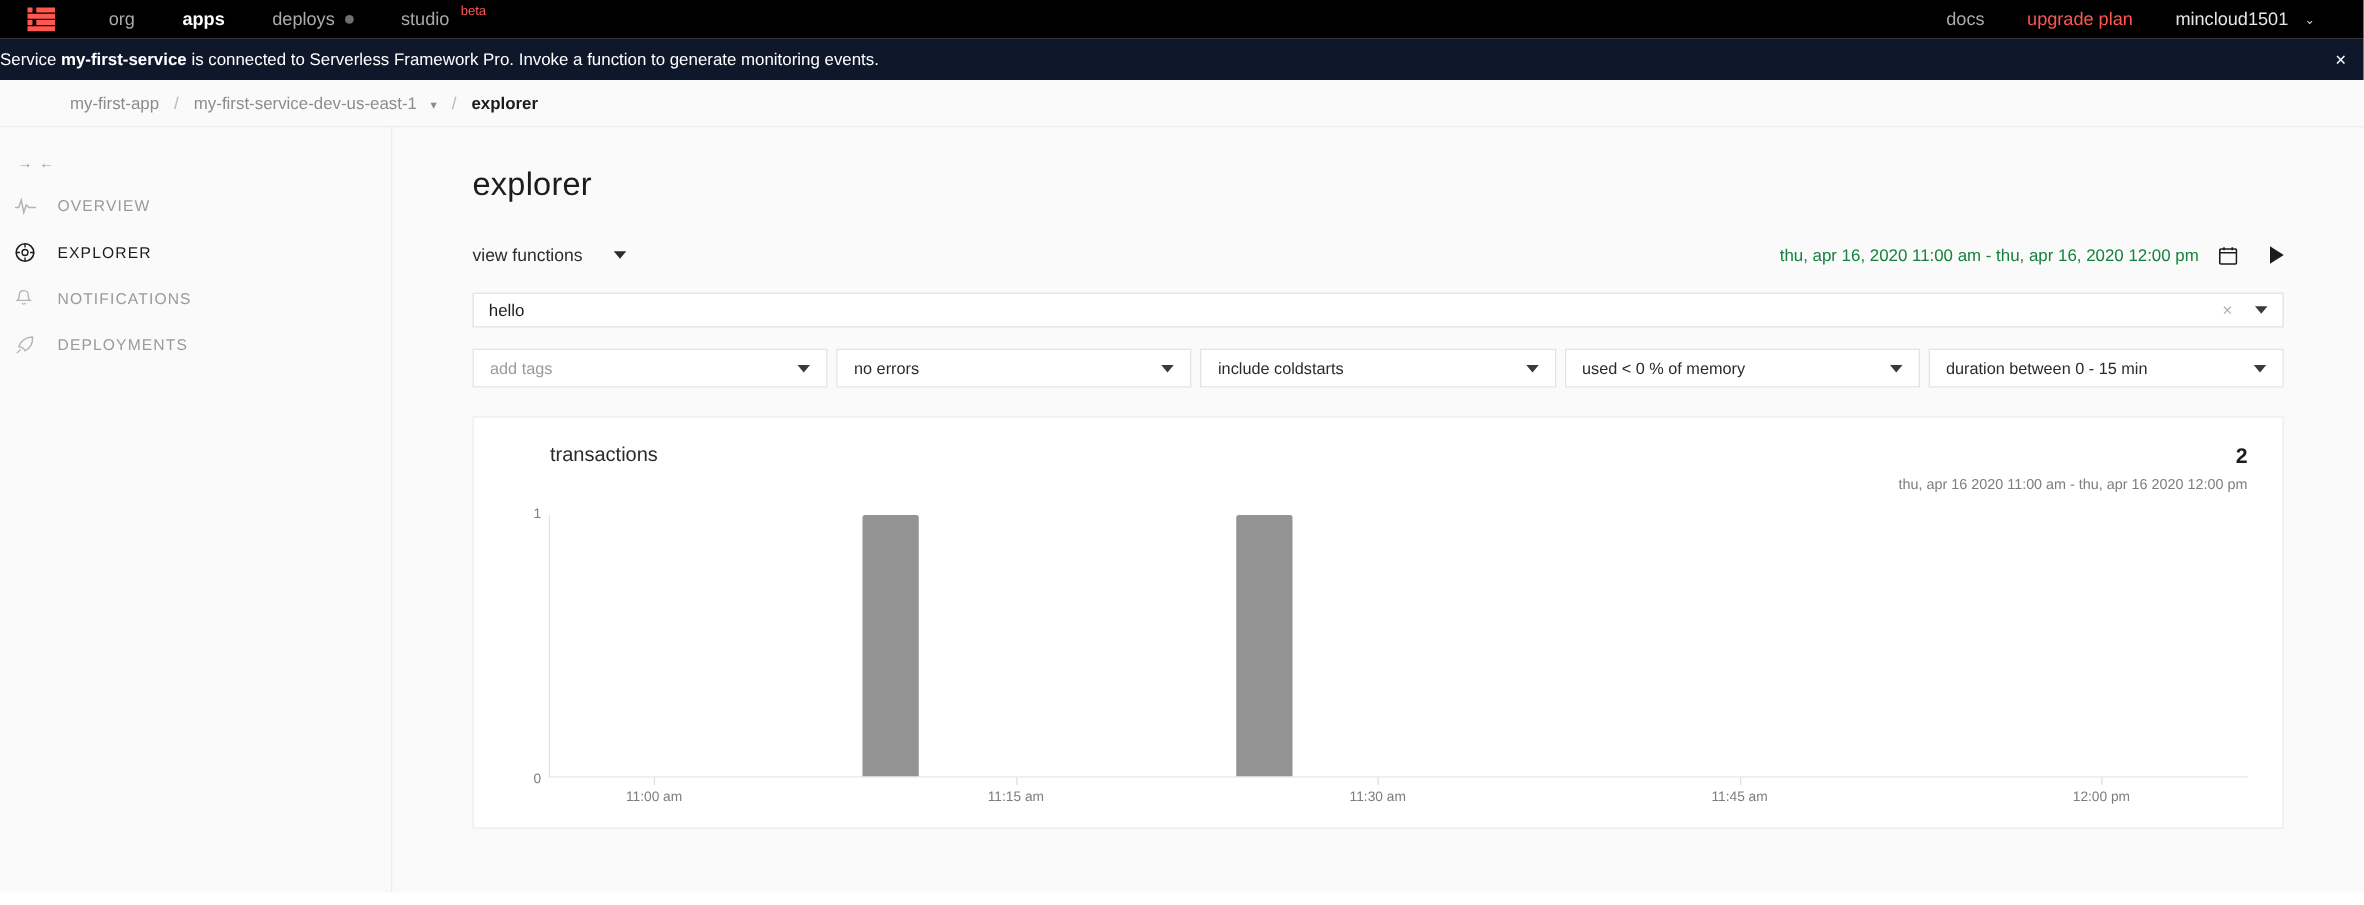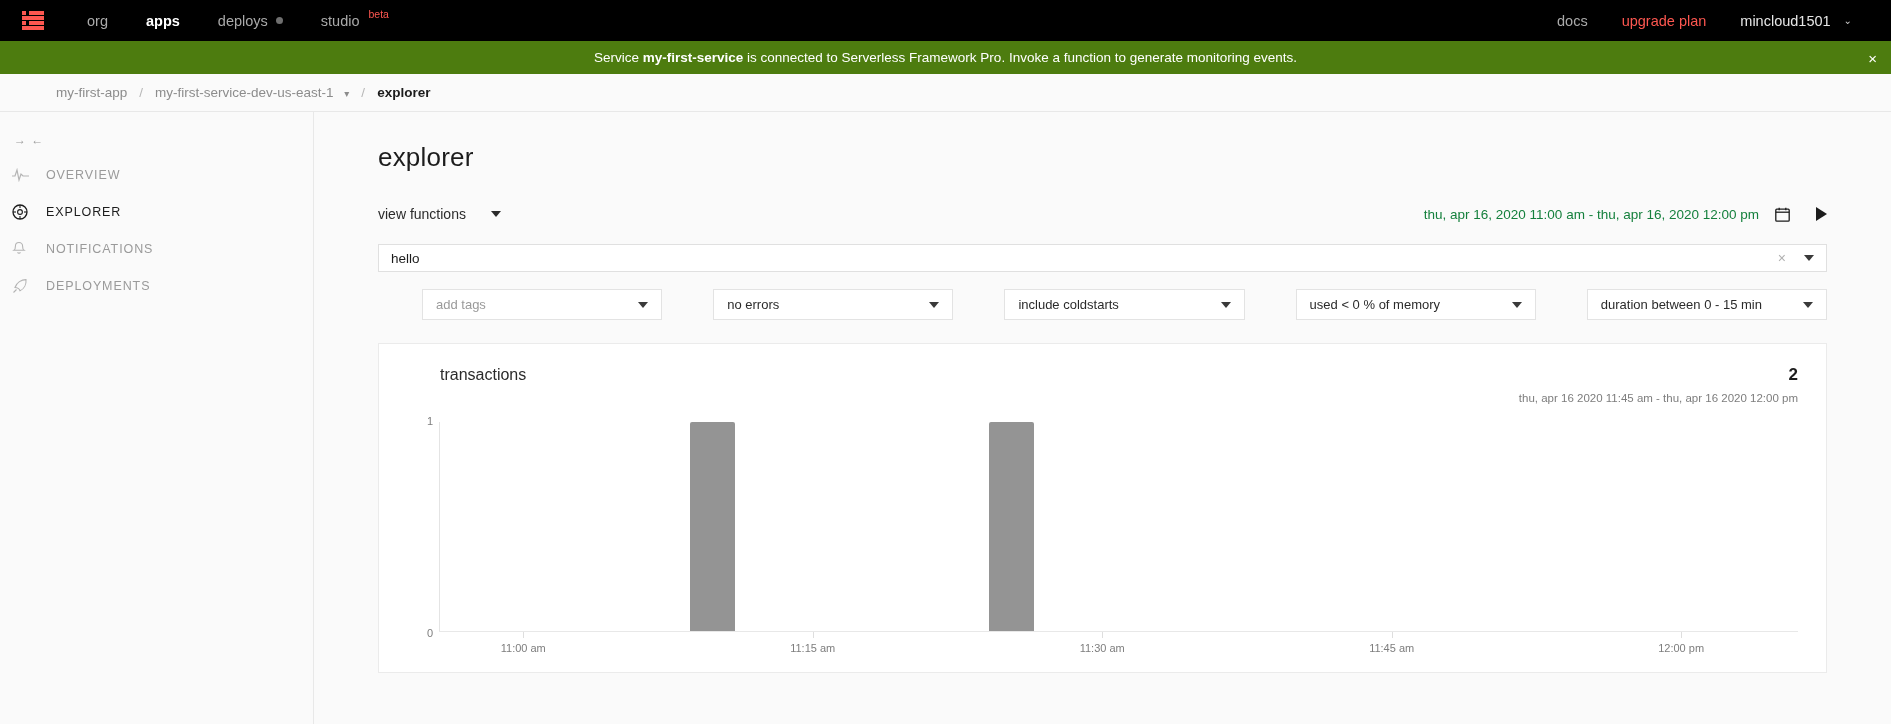--- a/index.html
+++ b/index.html
@@ -7,21 +7,21 @@
   body {
     width:1891px; height:724px;
     font-family:"Liberation Sans", sans-serif;
     background:#ffffff;
     overflow:hidden;
     -webkit-font-smoothing:antialiased;
   }
 
   
   .topnav{
-    height:41px; background:#000000;
+    height:31px; background:#000000;
     display:flex; align-items:center;
     padding:0 22px;
   }
   .logo{
     width:22px; height:20px; margin-right:24px;
     display:flex; flex-direction:column; justify-content:space-between;
     flex:0 0 auto;
   }
   .logo-row{ display:flex; align-items:center; height:4px; }
   .logo-dot{ width:4px; height:4px; background:#fd5750; margin-right:3px; border-radius:0; }
@@ -40,22 +40,22 @@
   }
   .nav-spacer{ flex:1; }
   .nav-right{ display:flex; align-items:center; }
   .nav-right .nav-item{ padding:0 17px; }
   .nav-right .accent{ color:#fd5750; }
   .nav-right .user{ color:#e6e6e6; }
   .chev{ font-size:10px; margin-left:5px; color:#cccccc; }
 
   
   .banner{
-    height:33px; background:#4d7c0f;
-    display:flex; align-items:center; justify-content:center;
+    height:33px; background:#0f172a;
+    display:flex; align-items:center; justify-content:flex-start;
     color:#ffffff; font-size:13.5px; position:relative;
   }
   .banner b{ font-weight:bold; }
   .banner-close{
     position:absolute; right:14px; top:50%; transform:translateY(-50%);
     color:#ffffff; font-size:15px; line-height:1; cursor:pointer;
     background:none; border:none; padding:0;
   }
 
   
@@ -115,21 +115,21 @@
   }
   .search-val{ flex:1; font-size:13.5px; color:#1c1c1c; }
   .search-clear{ color:#b0b0b0; font-size:14px; margin-right:18px; cursor:pointer; }
   .search-caret{ width:0;height:0;border-left:5px solid transparent;border-right:5px solid transparent;border-top:6px solid #3a3a3a; cursor:pointer; }
 
   
   .filters{ display:flex; gap:7px; margin-top:17px; }
   .filter{
     flex:1; height:31px; background:#ffffff; border:1px solid #e3e3e3;
     display:flex; align-items:center; padding:0 13px;
-    font-size:13px; color:#2b2b2b; cursor:pointer;margin-left:44px;
+    font-size:13px; color:#2b2b2b; cursor:pointer;
   }
   .filter.placeholder{ color:#9a9a9a; }
   .filter .flabel{ flex:1; white-space:nowrap; overflow:hidden; }
   .filter .fcaret{ width:0;height:0;border-left:5px solid transparent;border-right:5px solid transparent;border-top:6px solid #3a3a3a; }
 
   
   .card{
     margin-top:23px; background:#ffffff; border:1px solid #ebebeb;
     height:330px; padding:22px 28px 0 28px; position:relative;
   }
@@ -328,21 +328,21 @@
         <span class="flabel">duration between 0 - 15 min</span>
         <span class="fcaret"></span>
       </div>
     </div>
 
     <div class="card">
       <div class="card-head">
         <div class="card-title">transactions</div>
         <div class="card-head-r">
           <div class="card-metric">2</div>
-          <div class="card-sub">thu, apr 16 2020 11:45 am - thu, apr 16 2020 12:00 pm</div>
+          <div class="card-sub">thu, apr 16 2020 11:00 am - thu, apr 16 2020 12:00 pm</div>
         </div>
       </div>
 
       <div class="plot">
         <div class="ytick top">1</div>
         <div class="ytick bot">0</div>
         <div class="axis-y"></div>
         <div class="axis-x"></div>
         <div class="bars" id="bars-layer">
             <div class="bar" title="11:08 am: 1" style="height: 100%; left: 18.5%; background: rgb(148, 148, 148);"></div>

